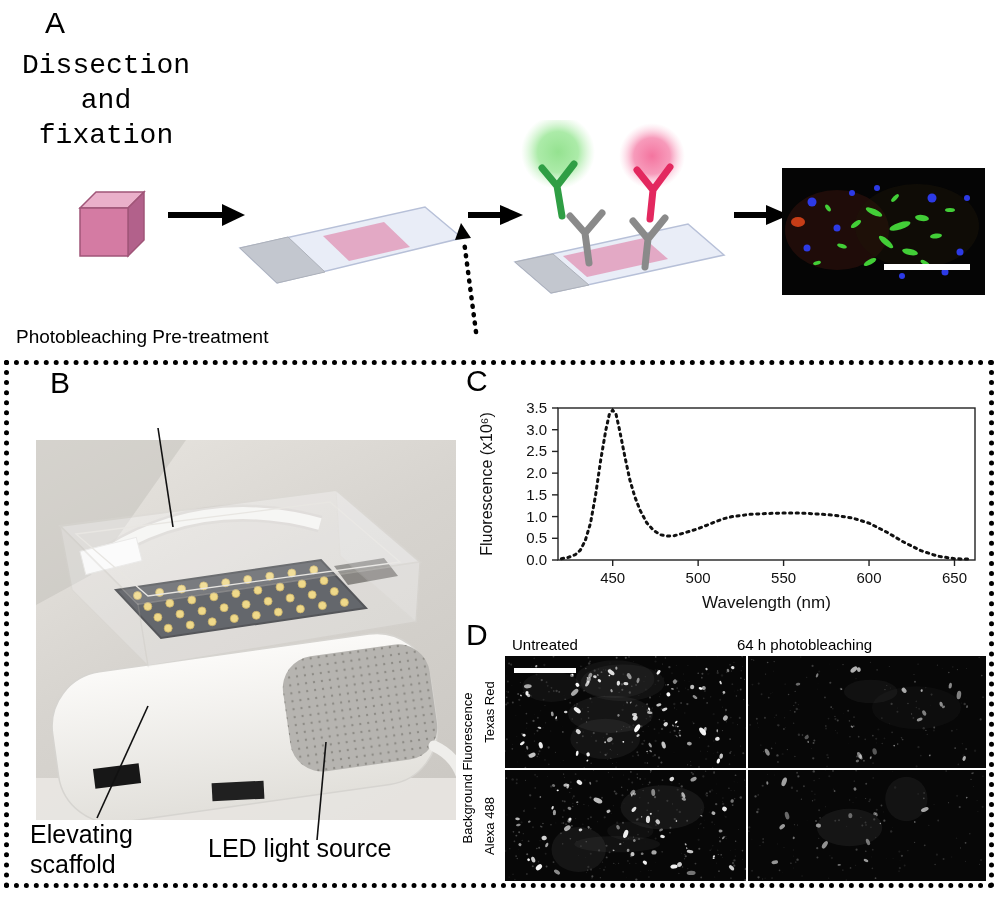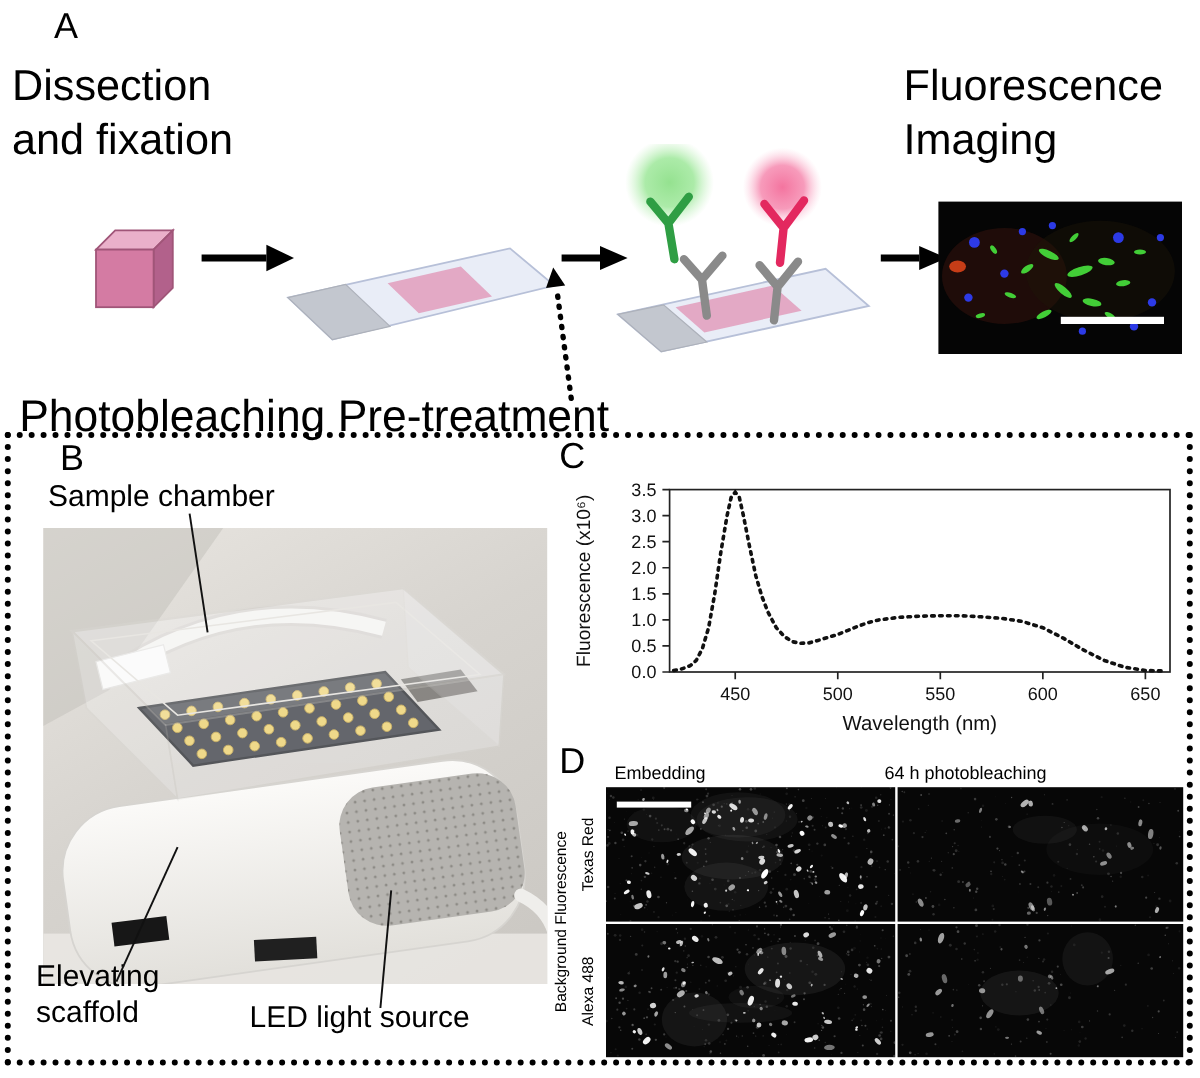--- a/index.html
+++ b/index.html
@@ -3,22 +3,22 @@
 <meta charset="utf-8">
 <style>
   html,body{margin:0;padding:0;background:#fff;}
   .page{position:relative;width:1000px;height:898px;background:#fff;overflow:hidden;
         font-family:"Liberation Sans",sans-serif;color:#000;}
   .page *{box-sizing:border-box;}
   .abs{position:absolute;}
   svg{display:block;}
   svg text{font-family:"Liberation Sans",sans-serif;}
   .plabel{position:absolute;font-size:30px;line-height:1;}
-  .step{position:absolute;font-size:36px;line-height:1.25;white-space:pre-line;}
-  .pretreat{position:absolute;left:16px;top:326px;font-size:37px;}
+  .step{position:absolute;font-size:28px;line-height:1.25;text-align:center;white-space:pre-line;font-family:Liberation Mono, monospace;}
+  .pretreat{position:absolute;left:16px;top:326px;font-size:19px;}
   .dashbox{position:absolute;left:4px;top:360px;width:990px;height:528px;border:5px dotted #000;}
   .ann{position:absolute;font-size:25px;}
   .preline{white-space:pre-line;line-height:1.18;}
   .photo{position:absolute;left:36px;top:440px;width:420px;height:380px;
          background:linear-gradient(150deg,#e9e6e1 0%,#d7d4cf 45%,#cac7c2 100%);}
   .dhead{position:absolute;font-size:15px;}
   .rlabel{position:absolute;height:16px;line-height:16px;font-size:13px;text-align:center;transform:rotate(-90deg);}
   .micro{position:absolute;background:#070707;}
   .micro svg{width:100%;height:100%;}
   .microA{position:absolute;left:782px;top:168px;width:203px;height:127px;background:#050505;}
@@ -26,22 +26,20 @@
   .overlay{pointer-events:none;}
 </style>
 </head>
 <body>
 
 <div class="page">
 
   <div class="plabel" style="left:45px;top:8px">A</div>
   <div class="step" style="left:10px;top:48px;width:192px">Dissection
 and fixation</div>
-  <div class="step" style="left:753px;top:48px;width:226px">Fluorescence
-Imaging</div>
 
   <svg class="abs" style="left:0;top:120px" width="1000" height="215" viewBox="0 0 1000 215">
     <defs>
       <radialGradient id="greenGlow">
         <stop offset="0" stop-color="#8fe08a" stop-opacity="0.95"></stop>
         <stop offset="0.55" stop-color="#97e693" stop-opacity="0.8"></stop>
         <stop offset="1" stop-color="#bef0ba" stop-opacity="0"></stop>
       </radialGradient>
       <radialGradient id="pinkGlow">
         <stop offset="0" stop-color="#f36d9a" stop-opacity="0.95"></stop>
@@ -126,21 +124,20 @@
         <ellipse cx="16" cy="54" rx="7" ry="5" fill="#d04018" opacity="0.95"></ellipse>
       </svg>
   </div>
   <div class="sbar" style="left:884px;top:264px;width:86px;height:6px"></div>
 
   <div class="pretreat">Photobleaching Pre-treatment</div>
 
   <div class="dashbox"></div>
 
   <div class="plabel" style="left:50px;top:368px">B</div>
-  <div class="ann" style="left:40px;top:400px">Sample chamber</div>
 
   <div class="photo">
     <svg width="420" height="380" viewBox="0 0 420 380">
       <defs>
         <linearGradient id="baseGrad" x1="0" y1="0" x2="0" y2="1">
           <stop offset="0" stop-color="#fbfaf8"></stop>
             <stop offset="1" stop-color="#e2e0db"></stop>
         </linearGradient>
         <pattern id="gdots" width="8" height="8" patternUnits="userSpaceOnUse">
           <circle cx="4" cy="4" r="1.2" fill="#8d8b86"></circle>
@@ -204,21 +201,21 @@
       <g>
         <polygon points="24,86 300,50 384,122 102,164" fill="#fdfdff" opacity="0.32" stroke="#dbd9d5" stroke-width="2"></polygon>
         <polygon points="40,94 294,62 364,122 112,156" fill="none" stroke="#e8e6e2" stroke-width="1.3"></polygon>
         <polygon points="24,86 102,164 112,226 36,150" fill="#f6f6f8" opacity="0.25" stroke="#d6d4d0" stroke-width="1.4"></polygon>
         <polygon points="102,164 384,122 380,182 112,226" fill="#fafafc" opacity="0.22" stroke="#d6d4d0" stroke-width="1.4"></polygon>
         <polygon points="300,50 384,122 380,182 304,116" fill="#f2f2f5" opacity="0.18" stroke="#dedcd8" stroke-width="1.2"></polygon>
       </g>
     </svg>
   </div>
 
-  <div class="ann preline" style="left:30px;top:800px">Elevating
+  <div class="ann preline" style="left:30px;top:820px">Elevating
 scaffold</div>
   <div class="ann" style="left:208px;top:834px">LED light source</div>
 
   <svg class="abs overlay" style="left:0;top:0" width="1000" height="898" viewBox="0 0 1000 898">
     <line x1="158" y1="428" x2="173" y2="527" stroke="#111" stroke-width="1.6"></line>
     <line x1="97" y1="818" x2="148" y2="706" stroke="#111" stroke-width="1.6"></line>
     <line x1="317" y1="840" x2="326" y2="742" stroke="#111" stroke-width="1.6"></line>
   </svg>
 
   <div class="plabel" style="left:466px;top:366px">C</div>
@@ -249,21 +246,21 @@
       <line x1="88" y1="37.71428571428572" x2="82" y2="37.71428571428572" stroke="#222" stroke-width="1.4"></line>
       <text x="77" y="42.71428571428572" text-anchor="end" font-size="15" fill="#111">3.0</text>
       <line x1="88" y1="16" x2="82" y2="16" stroke="#222" stroke-width="1.4"></line>
       <text x="77" y="21" text-anchor="end" font-size="15" fill="#111">3.5</text>
       <text x="296.5" y="216" text-anchor="middle" font-size="17" fill="#111">Wavelength (nm)</text>
       <text text-anchor="middle" font-size="16" fill="#111" transform="translate(22 92) rotate(-90)">Fluorescence (x10⁶)</text>
       <polyline points="91.4,166.7 98.3,165.4 105.1,162.8 110.2,158.4 115.3,148.5 120.5,131.1 125.6,102.9 130.7,68.1 135.9,37.7 139.3,22.5 142.7,18.2 146.1,22.5 149.5,37.7 154.7,63.8 159.8,87.7 164.9,105.0 170.0,118.1 176.9,131.1 183.7,138.5 190.5,142.8 197.4,144.1 204.2,143.7 211.0,141.9 219.6,139.3 228.1,136.7 236.7,133.3 245.2,129.8 253.8,126.7 262.3,124.6 279.4,122.4 296.5,121.5 313.6,121.1 330.7,121.1 347.8,122.0 364.9,123.3 382.0,125.9 399.0,131.1 416.1,139.8 433.2,149.8 450.3,158.4 467.4,164.1 484.5,166.7 494.7,167.1 501.6,167.1" fill="none" stroke="#111" stroke-width="3" stroke-dasharray="2.2 4.4" stroke-linecap="round"></polyline>
     </svg>
 
   <div class="plabel" style="left:466px;top:620px">D</div>
-  <div class="dhead" style="left:512px;top:636px">Embedding</div>
+  <div class="dhead" style="left:512px;top:636px">Untreated</div>
   <div class="dhead" style="left:737px;top:636px">64 h photobleaching</div>
 
   <div class="rlabel" style="left:388px;top:760px;width:160px">Background Fluorescence</div>
   <div class="rlabel" style="left:430px;top:704px;width:120px">Texas Red</div>
   <div class="rlabel" style="left:430px;top:818px;width:120px">Alexa 488</div>
 
   <div class="micro" style="left:505px;top:656px;width:241px;height:112px">
     <svg id="m1" viewBox="0 0 240 112" preserveAspectRatio="none">
         <ellipse cx="105.1" cy="58.3" rx="42.3" ry="18.6" fill="#bbb" opacity="0.083"></ellipse>
         <ellipse cx="109.6" cy="23.1" rx="39.2" ry="18.9" fill="#bbb" opacity="0.063"></ellipse>

